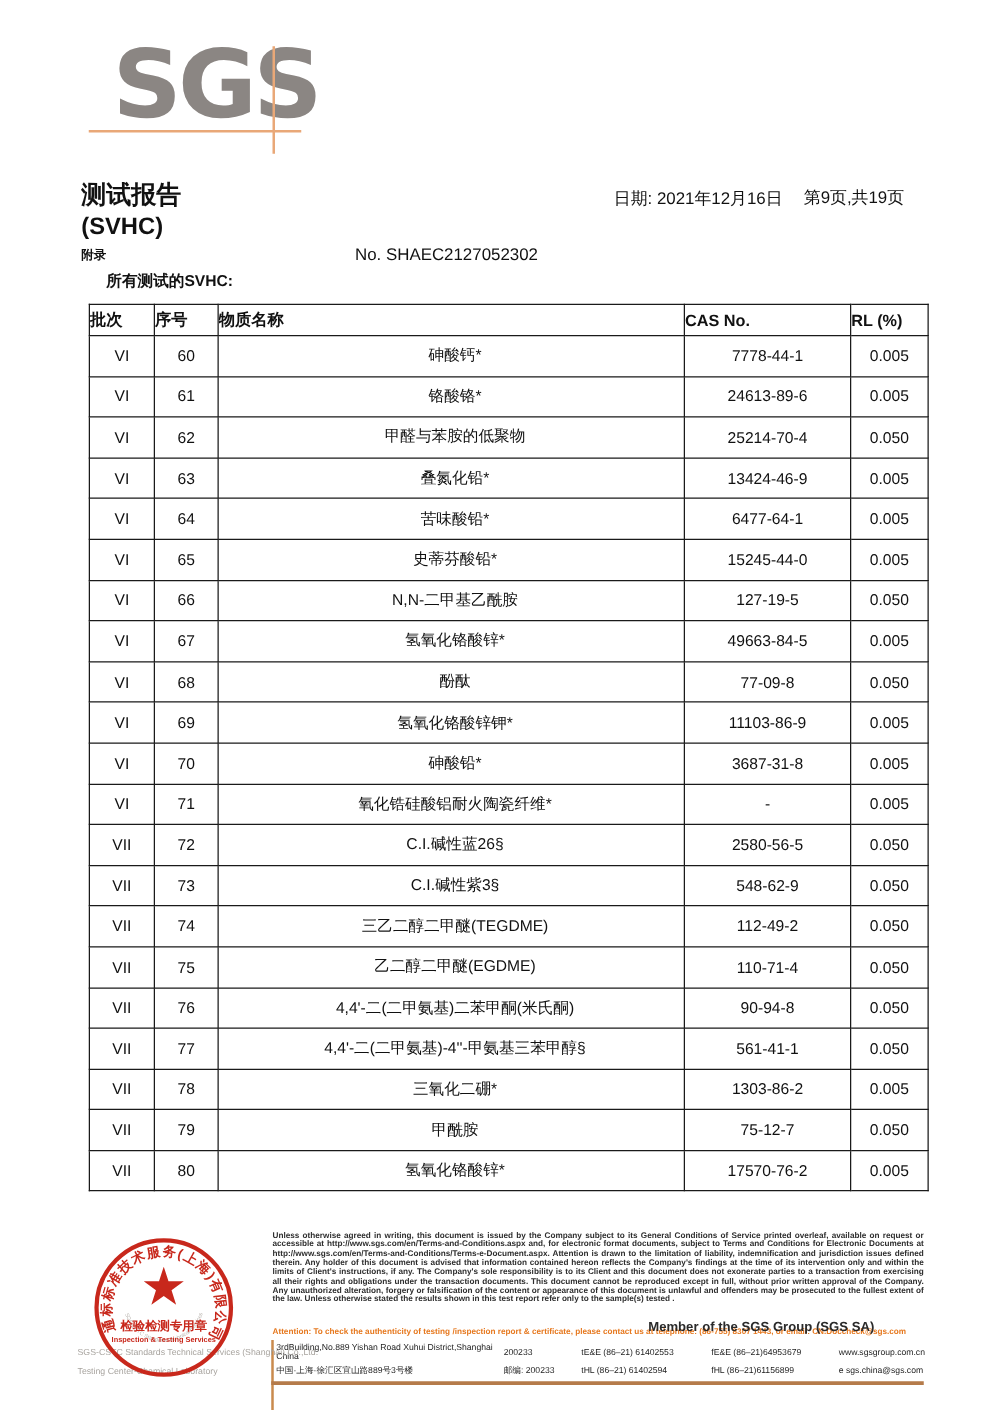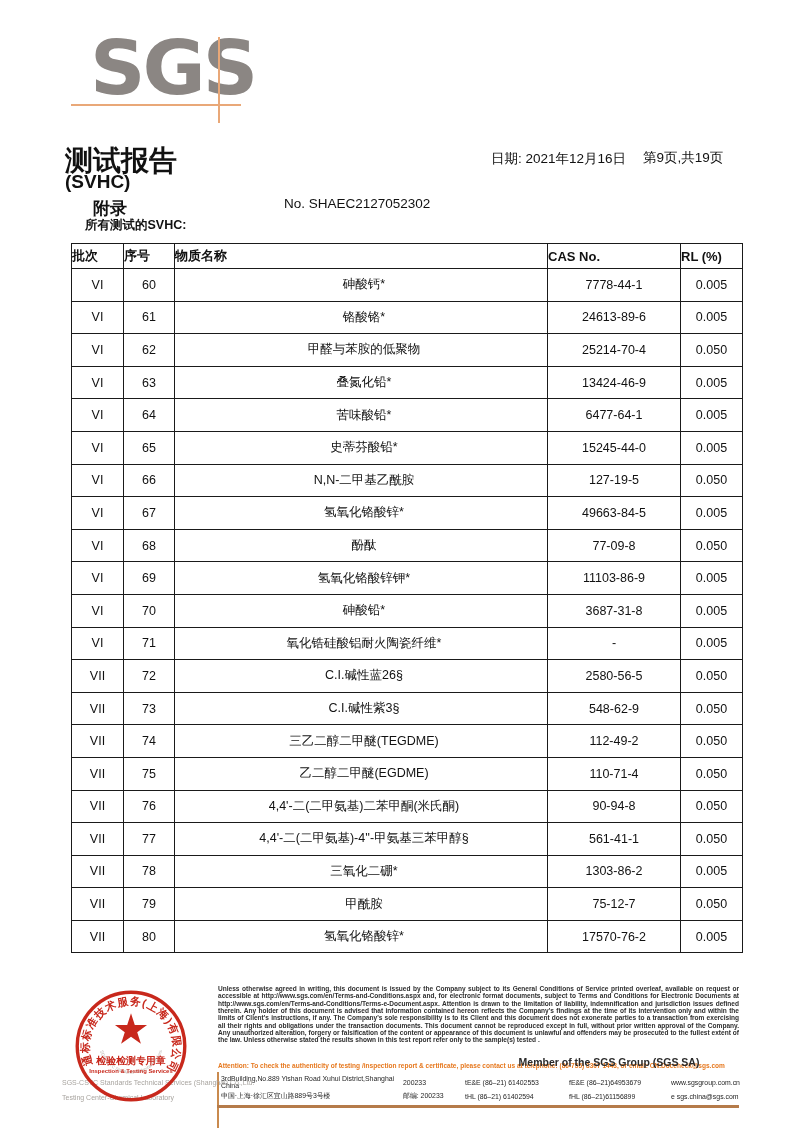--- a/index.html
+++ b/index.html
@@ -7,26 +7,26 @@
         font-family:"Liberation Sans","DejaVu Sans",sans-serif;color:#111;}
 
   
   .logo-text{position:absolute;left:90px;top:30px;font-size:77px;line-height:77px;
              font-weight:bold;color:#8b8683;letter-spacing:-3px;
              font-family:"DejaVu Sans","Liberation Sans",sans-serif;transform:scaleY(.98);}
   .logo-hline{position:absolute;left:71px;top:104px;width:170px;height:2px;background:#e9a878;}
   .logo-vline{position:absolute;left:218px;top:37px;width:2px;height:86px;background:#e9a878;}
 
   
-  .title1{position:absolute;left:65px;top:142px;font-size:28px;font-weight:bold;}
+  .title1{position:absolute;left:65px;top:142px;font-size:20px;font-weight:bold;}
   .title2{position:absolute;left:65px;top:171px;font-size:19px;font-weight:bold;}
   .report-no{position:absolute;left:284px;top:149px;font-size:13.5px;margin-top:47px;}
   .report-date{position:absolute;left:491px;top:150px;font-size:13.5px;}
   .page-info{position:absolute;left:643px;top:149px;font-size:13.5px;}
-  .appendix{position:absolute;left:65px;top:197px;font-size:17px;font-weight:bold;margin-left:28px;}
+  .appendix{position:absolute;left:65px;top:197px;font-size:10px;font-weight:bold;}
   .tested-label{position:absolute;left:65px;top:217px;font-size:12.5px;font-weight:bold;margin-left:20px;}
 
   
   table.svhc{position:absolute;left:71px;top:243px;width:671px;border-collapse:collapse;
              table-layout:fixed;}
   table.svhc th,table.svhc td{border:1.6px solid #1a1a1a;padding:0;overflow:hidden;
              white-space:nowrap;}
   table.svhc th{height:24px;font-size:13px;font-weight:bold;text-align:left;}
   table.svhc td{height:31.6px;font-size:12.5px;text-align:center;}
   table.svhc td.name{text-align:center;padding-left:6px;}

